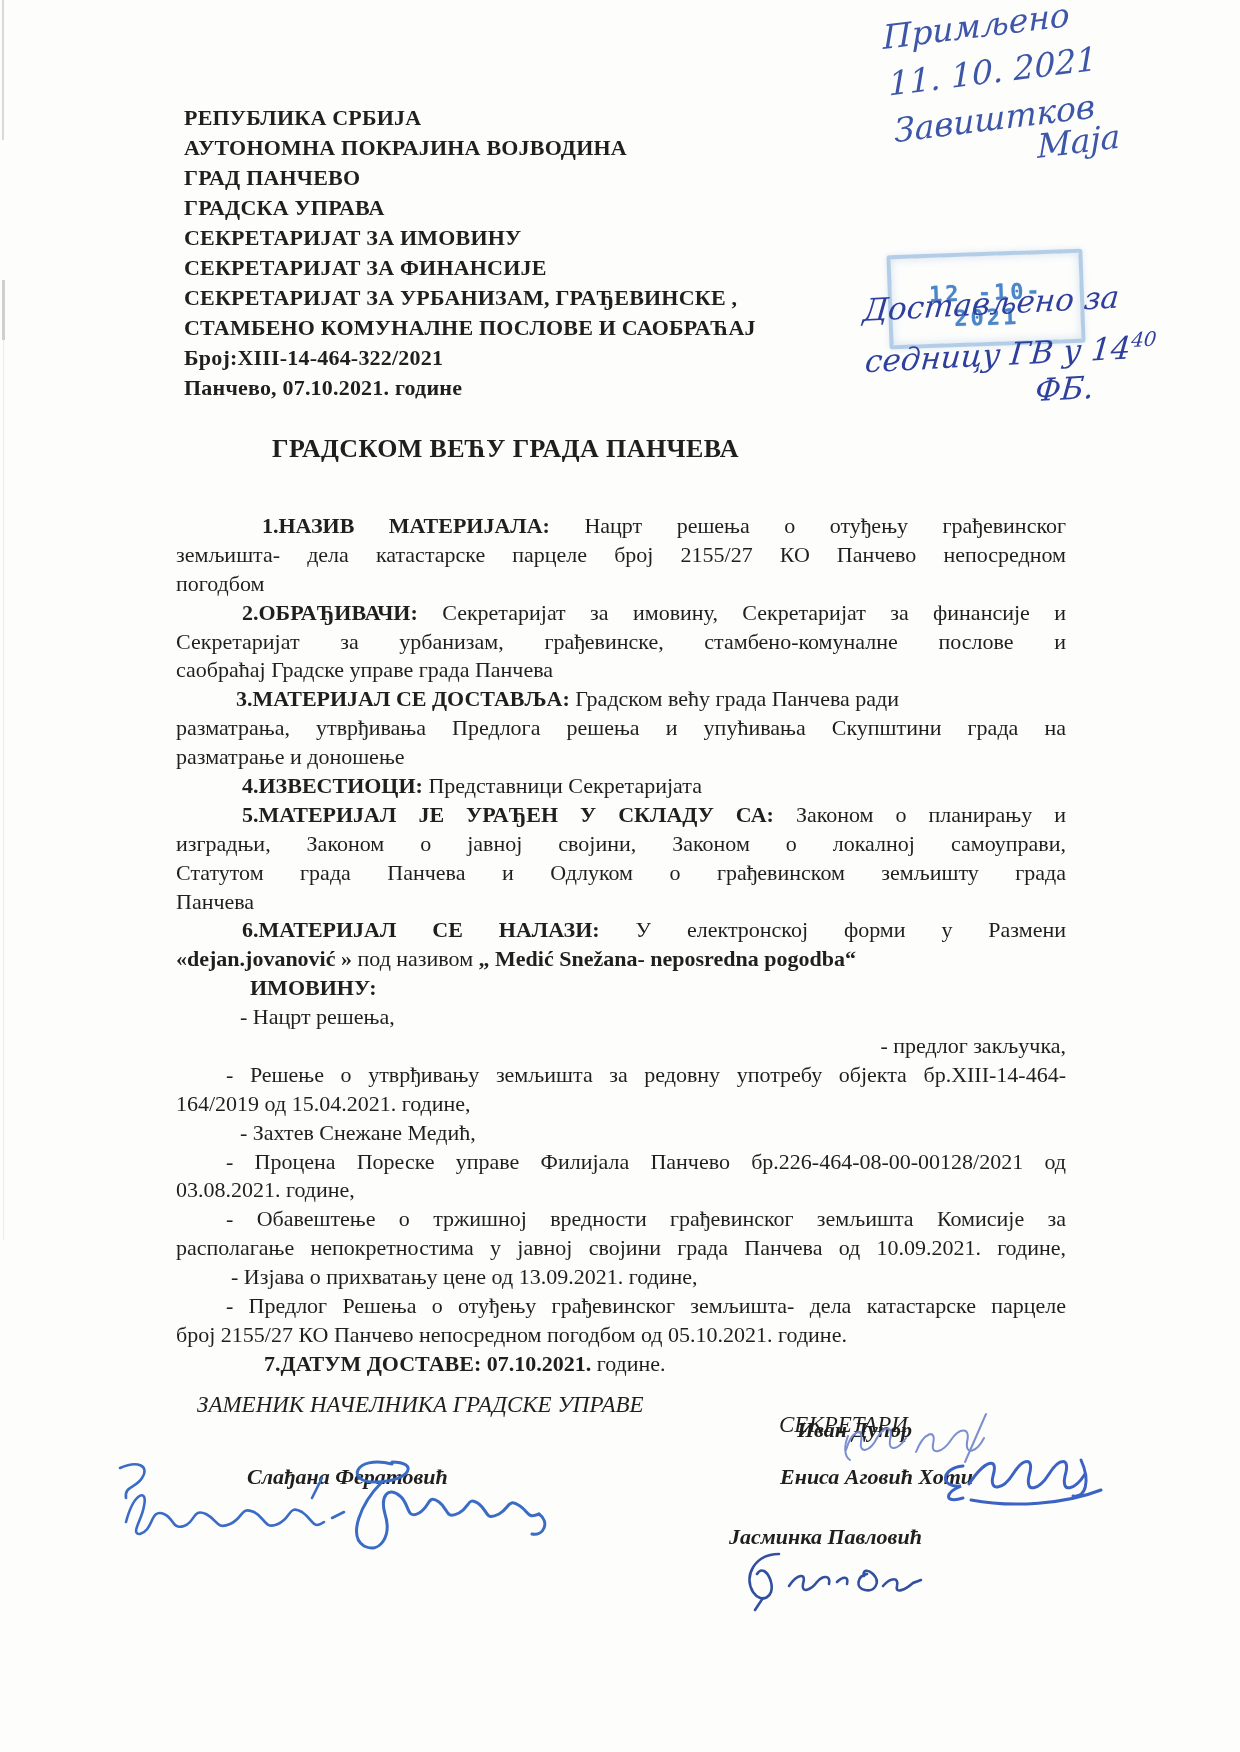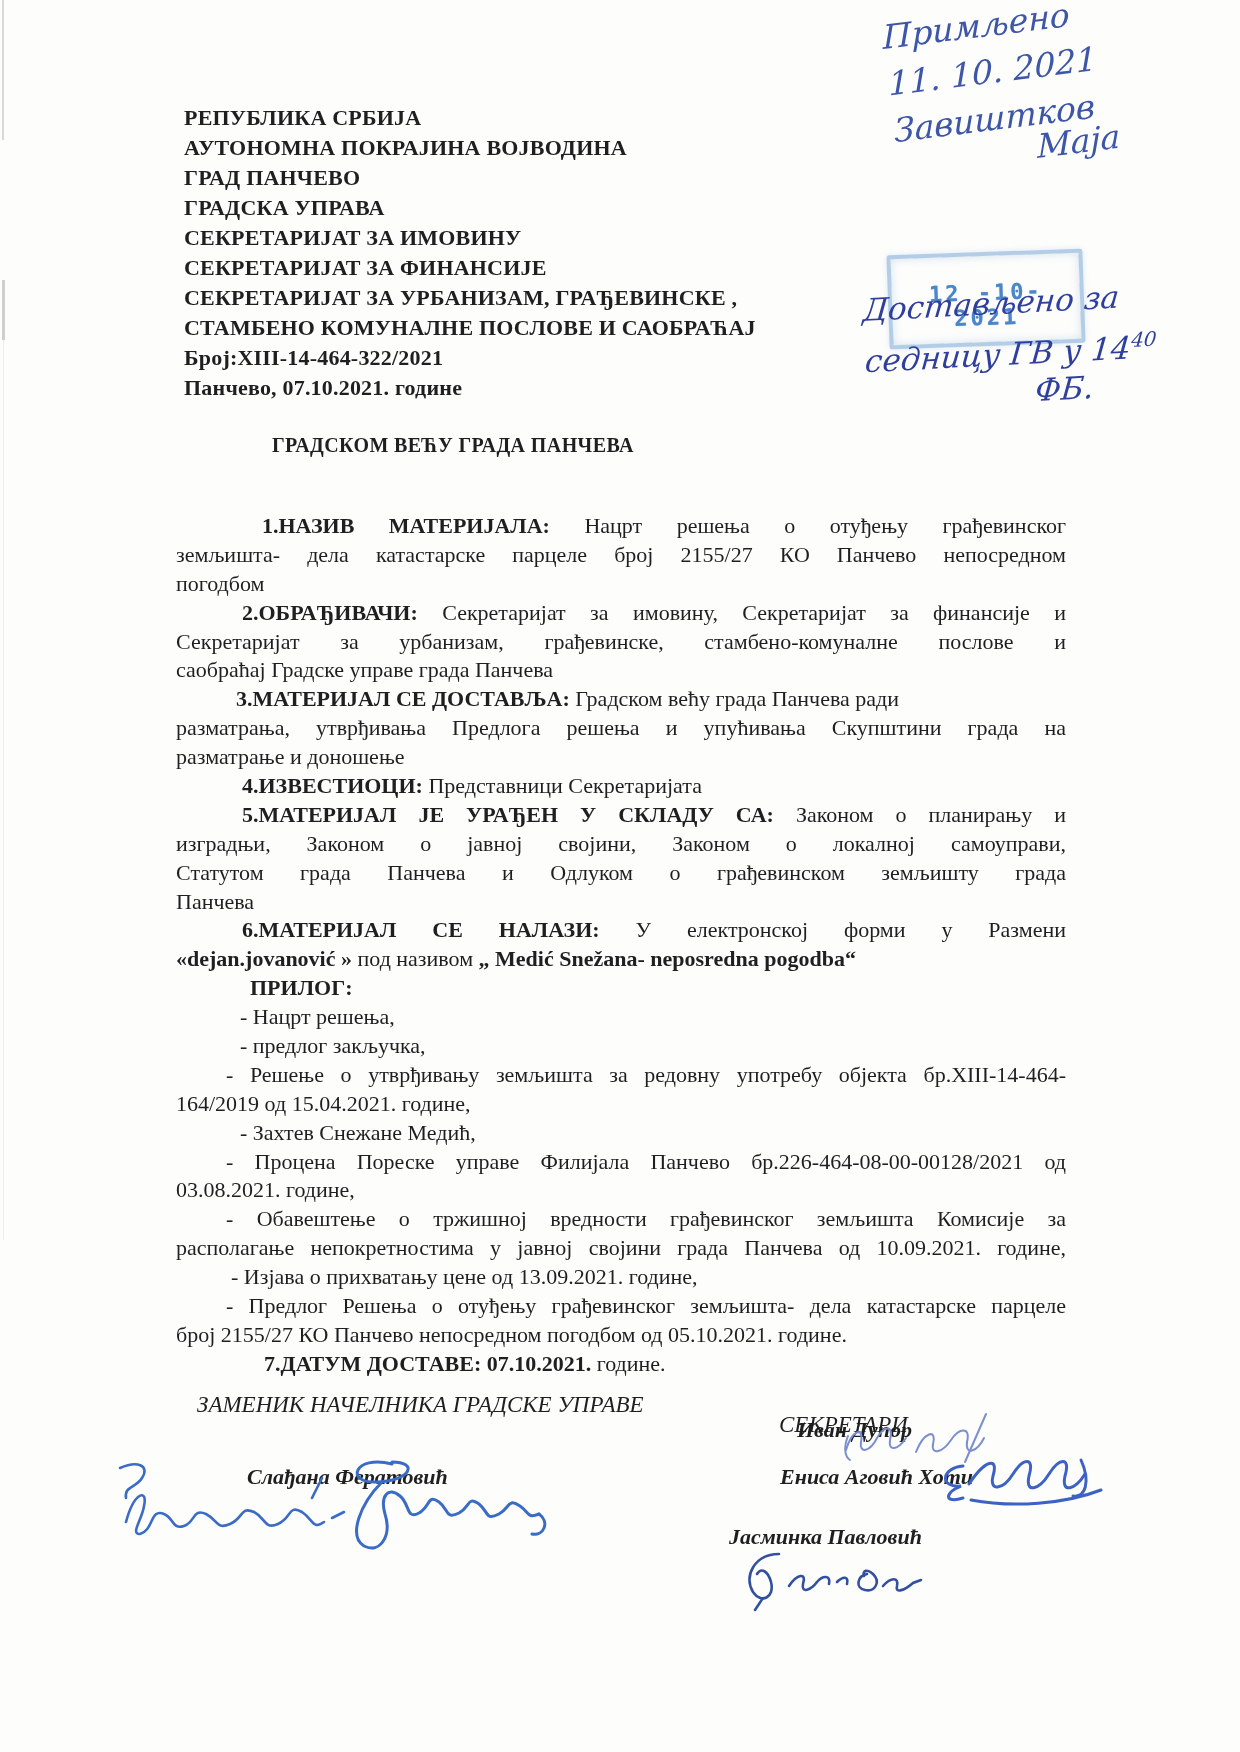--- a/index.html
+++ b/index.html
@@ -6,21 +6,21 @@
   .page{position:relative;width:1240px;height:1752px;background:#fdfdfc;overflow:hidden;
         font-family:"Liberation Serif",serif;color:#1f1f1f;}
   
   .scan-edge{position:absolute;left:2px;top:0;width:2px;height:140px;background:#d9d9d9;}
   .scan-edge2{position:absolute;left:2px;top:280px;width:3px;height:60px;background:#cfcfcf;}
   .scan-edge3{position:absolute;left:3px;top:340px;width:1px;height:900px;background:#ececea;}
 
   
   .header{position:absolute;left:184px;top:103px;font-weight:bold;font-size:22px;line-height:30px;
           letter-spacing:.2px;white-space:nowrap;}
-  .doc-title{position:absolute;left:272px;top:434px;font-weight:bold;font-size:20px;letter-spacing:.4px;}
+  .doc-title{position:absolute;left:272px;top:434px;font-weight:bold;font-size:26px;letter-spacing:.4px;}
 
   
   .body-lines{position:absolute;left:176px;top:512px;width:890px;font-size:22px;}
   .bline{line-height:28.9px;height:28.9px;white-space:nowrap;}
   .bline.just{white-space:normal;text-align:justify;text-align-last:justify;}
   .bline .b{font-weight:bold;}
 
   
   .sig-title{position:absolute;font-weight:normal;font-style:italic;font-size:23px;white-space:nowrap;}
   .sig-name{position:absolute;font-weight:bold;font-style:italic;font-size:22px;white-space:nowrap;}
@@ -96,23 +96,23 @@
       <div class="bline" style="text-indent: 60px;"><span class="b">3.МАТЕРИЈАЛ СЕ ДОСТАВЉА:</span><span> Градском већу града Панчева ради</span></div>
       <div class="bline just"><span>разматрања, утврђивања Предлога решења и упућивања Скупштини града на</span></div>
       <div class="bline"><span>разматрање и доношење</span></div>
       <div class="bline" style="text-indent: 66px;"><span class="b">4.ИЗВЕСТИОЦИ:</span><span> Представници Секретаријата</span></div>
       <div class="bline just" style="text-indent: 66px;"><span class="b">5.МАТЕРИЈАЛ ЈЕ УРАЂЕН У СКЛАДУ СА:</span><span> Законом о планирању и</span></div>
       <div class="bline just"><span>изградњи,  Законом о јавној својини, Законом о локалној самоуправи,</span></div>
       <div class="bline just"><span>Статутом града Панчева и Одлуком о грађевинском земљишту града</span></div>
       <div class="bline"><span>Панчева</span></div>
       <div class="bline just" style="text-indent: 66px;"><span class="b">6.МАТЕРИЈАЛ СЕ НАЛАЗИ:</span><span> У електронској форми у Размени</span></div>
       <div class="bline"><span class="b">«dejan.jovanović »</span><span> под називом </span><span class="b">„ Medić Snežana- neposredna pogodba“</span></div>
-      <div class="bline" style="text-indent: 74px;"><span class="b">ПРИЛОГ:</span></div>
+      <div class="bline" style="text-indent: 74px;"><span class="b">ИМОВИНУ:</span></div>
       <div class="bline" style="text-indent: 64px;"><span>- Нацрт решења,</span></div>
-      <div class="bline" style="text-indent: 64px;"><span>- предлог закључка,</span></div>
+      <div class="bline" style="text-indent: 64px; text-align: right;"><span>- предлог закључка,</span></div>
       <div class="bline just" style="text-indent: 50px;"><span>- Решење о утврђивању земљишта за редовну употребу објекта бр.XIII-14-464-</span></div>
       <div class="bline"><span>164/2019 од 15.04.2021. године,</span></div>
       <div class="bline" style="text-indent: 64px;"><span>- Захтев Снежане Медић,</span></div>
       <div class="bline just" style="text-indent: 50px;"><span>- Процена Пореске управе Филијала Панчево бр.226-464-08-00-00128/2021 од</span></div>
       <div class="bline"><span>03.08.2021. године,</span></div>
       <div class="bline just" style="text-indent: 50px;"><span>- Обавештење о тржишној вредности грађевинског земљишта Комисије за</span></div>
       <div class="bline just"><span>располагање непокретностима у јавној својини града Панчева од 10.09.2021. године,</span></div>
       <div class="bline" style="text-indent: 55px;"><span>- Изјава о прихватању цене од 13.09.2021. године,</span></div>
       <div class="bline just" style="text-indent: 50px;"><span>- Предлог Решења о отуђењу грађевинског земљишта- дела катастарске парцеле</span></div>
       <div class="bline"><span>број 2155/27 КО Панчево непосредном погодбом  од 05.10.2021. године.</span></div>

